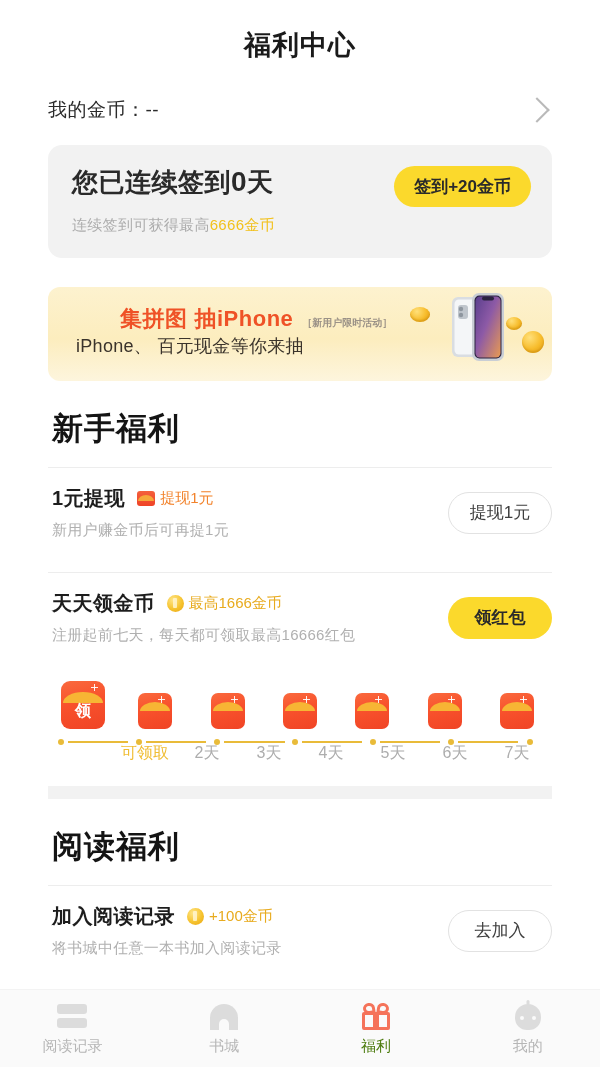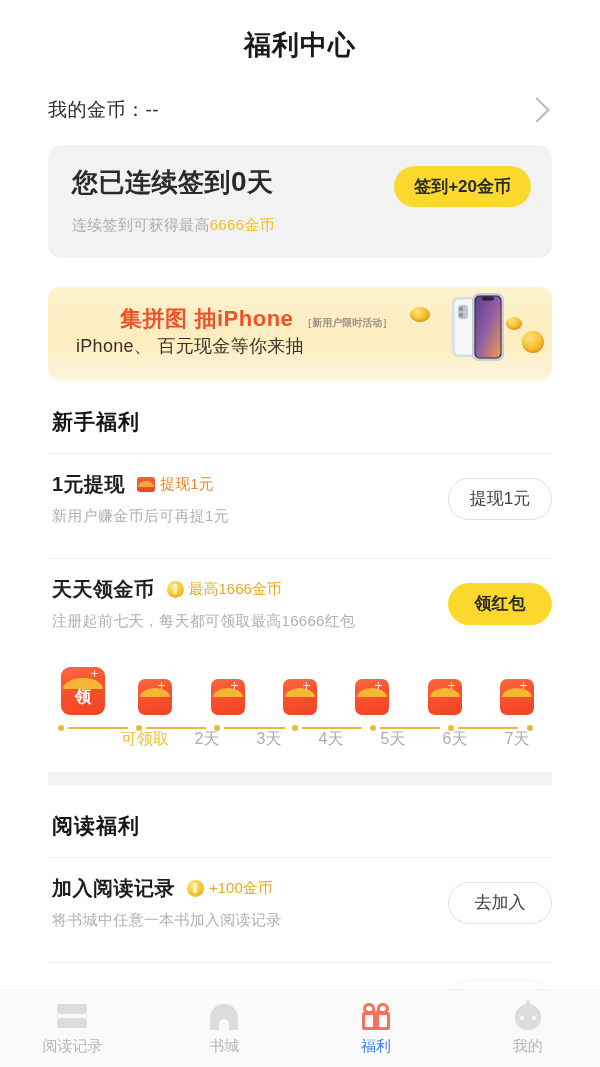--- a/index.html
+++ b/index.html
@@ -160,21 +160,21 @@
     box-shadow: inset 0 -2px 2px rgba(180,120,0,.35);
     z-index: 1;
   }
   .coin-deco.c1 { width: 20px; height: 15px; right: 122px; top: 20px; }
   .coin-deco.c2 { width: 16px; height: 13px; right: 30px; top: 30px; }
   .coin-deco.c3 { width: 22px; height: 22px; right: 8px; top: 44px; }
 
   
   .section-title {
     font-family: "Liberation Serif", "DejaVu Serif", serif;
-    font-size: 21px;
+    font-size: 31px;
     font-weight: bold;
     color: #141414;
     margin: 27px 0 0 52px;
     letter-spacing: 1px;
   }
   .divider {
     height: 1px;
     background: #ededed;
     margin: 17px 48px 0 48px;
   }
@@ -416,21 +416,21 @@
     height: 30px;
     display: flex;
     align-items: center;
     justify-content: center;
     margin-bottom: 5px;
   }
   .nav-label {
     font-size: 15px;
     color: #b6b6b6;
   }
-  .nav-item.active .nav-label { color: #3b82f6; }
+  .nav-item.active .nav-label { color: #4d7c0f; }
 
   
   .ic-books { width: 30px; height: 26px; position: relative; }
   .ic-books i {
     position: absolute; left: 0; right: 0;
     height: 10px; border-radius: 3px; background: #dcdcdc; display: block;
   }
   .ic-books i:nth-child(1) { top: 0; }
   .ic-books i:nth-child(2) { top: 14px; }
   .ic-store {

